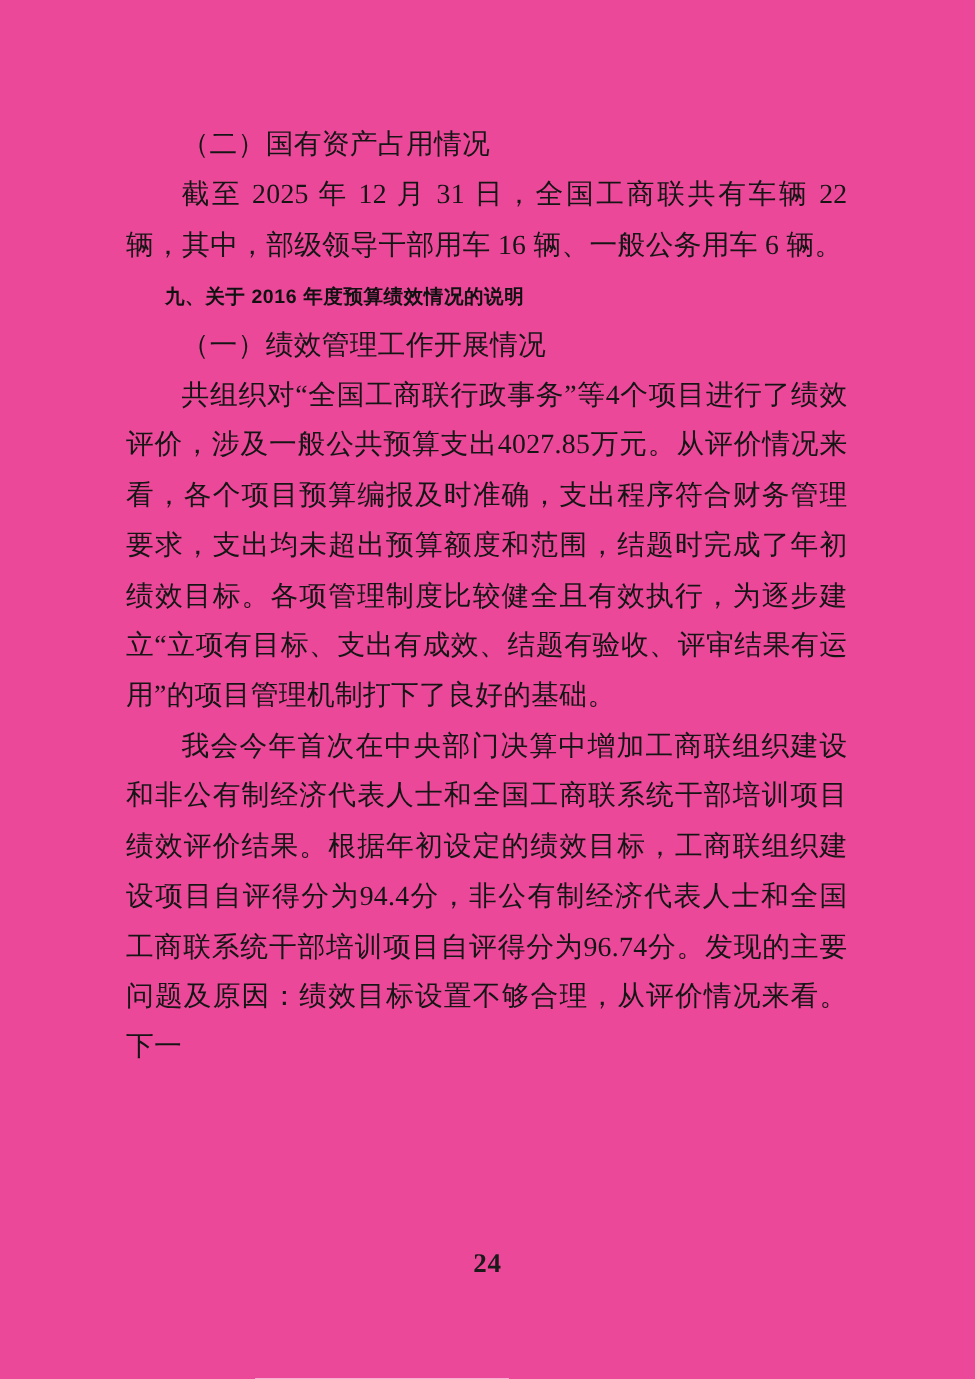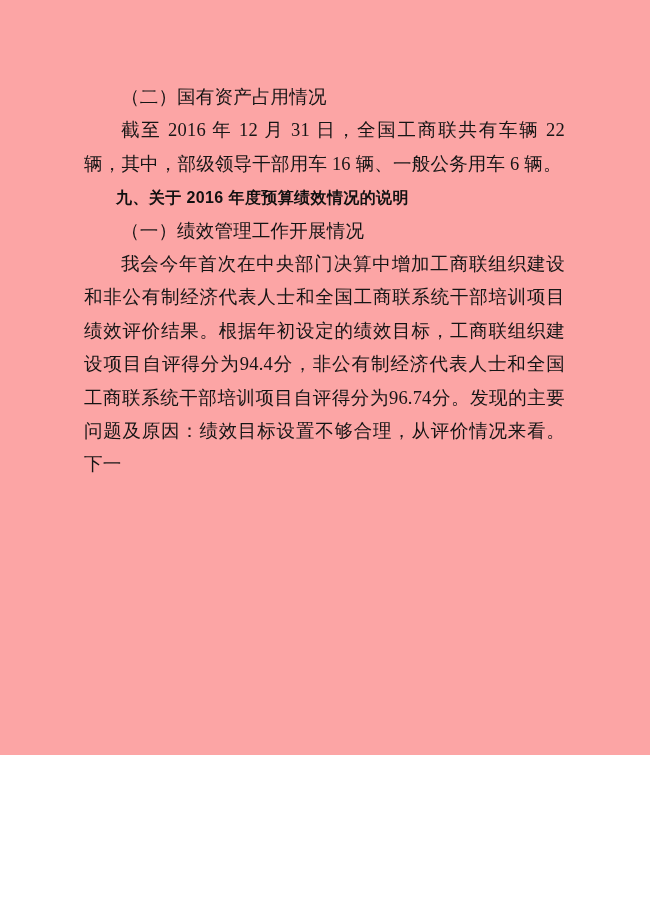--- a/index.html
+++ b/index.html
@@ -3,22 +3,22 @@
 <meta charset="utf-8">
 <style>
   html, body {
     margin: 0;
     padding: 0;
     background: #ffffff;
   }
   .page {
     position: relative;
     width: 650px;
-    height: 755px;
-    background: #fca5a5;
+    height: 919px;
+    background: #ec4899;
     overflow: hidden;
     color: #141414;
     font-family: "Liberation Serif", "DejaVu Serif", serif;
   }
   .text-block {
     position: absolute;
     left: 84px;
     top: 81px;
     width: 481px;
   }
@@ -37,21 +37,21 @@
     font-size: 18.5px;
     line-height: 33.4px;
     letter-spacing: 0.2px;
     text-indent: 2em;
     color: #151515;
   }
   .section-heading {
     margin: 0;
     font-family: "Liberation Sans", "DejaVu Sans", sans-serif;
     font-weight: 700;
-    font-size: 16px;
+    font-size: 13px;
     line-height: 33.4px;
     letter-spacing: 0.4px;
     text-indent: 2em;
     color: #111111;
   }
   .footer {
     position: absolute;
     left: 0;
     width: 650px;
     top: 832px;
@@ -61,19 +61,20 @@
     letter-spacing: 0.5px;
     color: #1a1a1a;
   }
 </style>
 </head>
 <body>
 
 <div class="page">
   <div class="text-block">
     <p class="subheading">（二）国有资产占用情况</p>
-    <p class="para">截至 2016 年 12 月 31 日，全国工商联共有车辆 22 辆，其中，部级领导干部用车 16 辆、一般公务用车 6 辆。</p>
+    <p class="para">截至 2025 年 12 月 31 日，全国工商联共有车辆 22 辆，其中，部级领导干部用车 16 辆、一般公务用车 6 辆。</p>
     <p class="section-heading">九、关于 2016 年度预算绩效情况的说明</p>
     <p class="subheading">（一）绩效管理工作开展情况</p>
+    <p class="para">共组织对“全国工商联行政事务”等4个项目进行了绩效评价，涉及一般公共预算支出4027.85万元。从评价情况来看，各个项目预算编报及时准确，支出程序符合财务管理要求，支出均未超出预算额度和范围，结题时完成了年初绩效目标。各项管理制度比较健全且有效执行，为逐步建立“立项有目标、支出有成效、结题有验收、评审结果有运用”的项目管理机制打下了良好的基础。</p>
     <p class="para">我会今年首次在中央部门决算中增加工商联组织建设和非公有制经济代表人士和全国工商联系统干部培训项目绩效评价结果。根据年初设定的绩效目标，工商联组织建设项目自评得分为94.4分，非公有制经济代表人士和全国工商联系统干部培训项目自评得分为96.74分。发现的主要问题及原因：绩效目标设置不够合理，从评价情况来看。下一</p>
   </div>
   <div class="footer">24</div>
 </div>
 
 </body></html>

